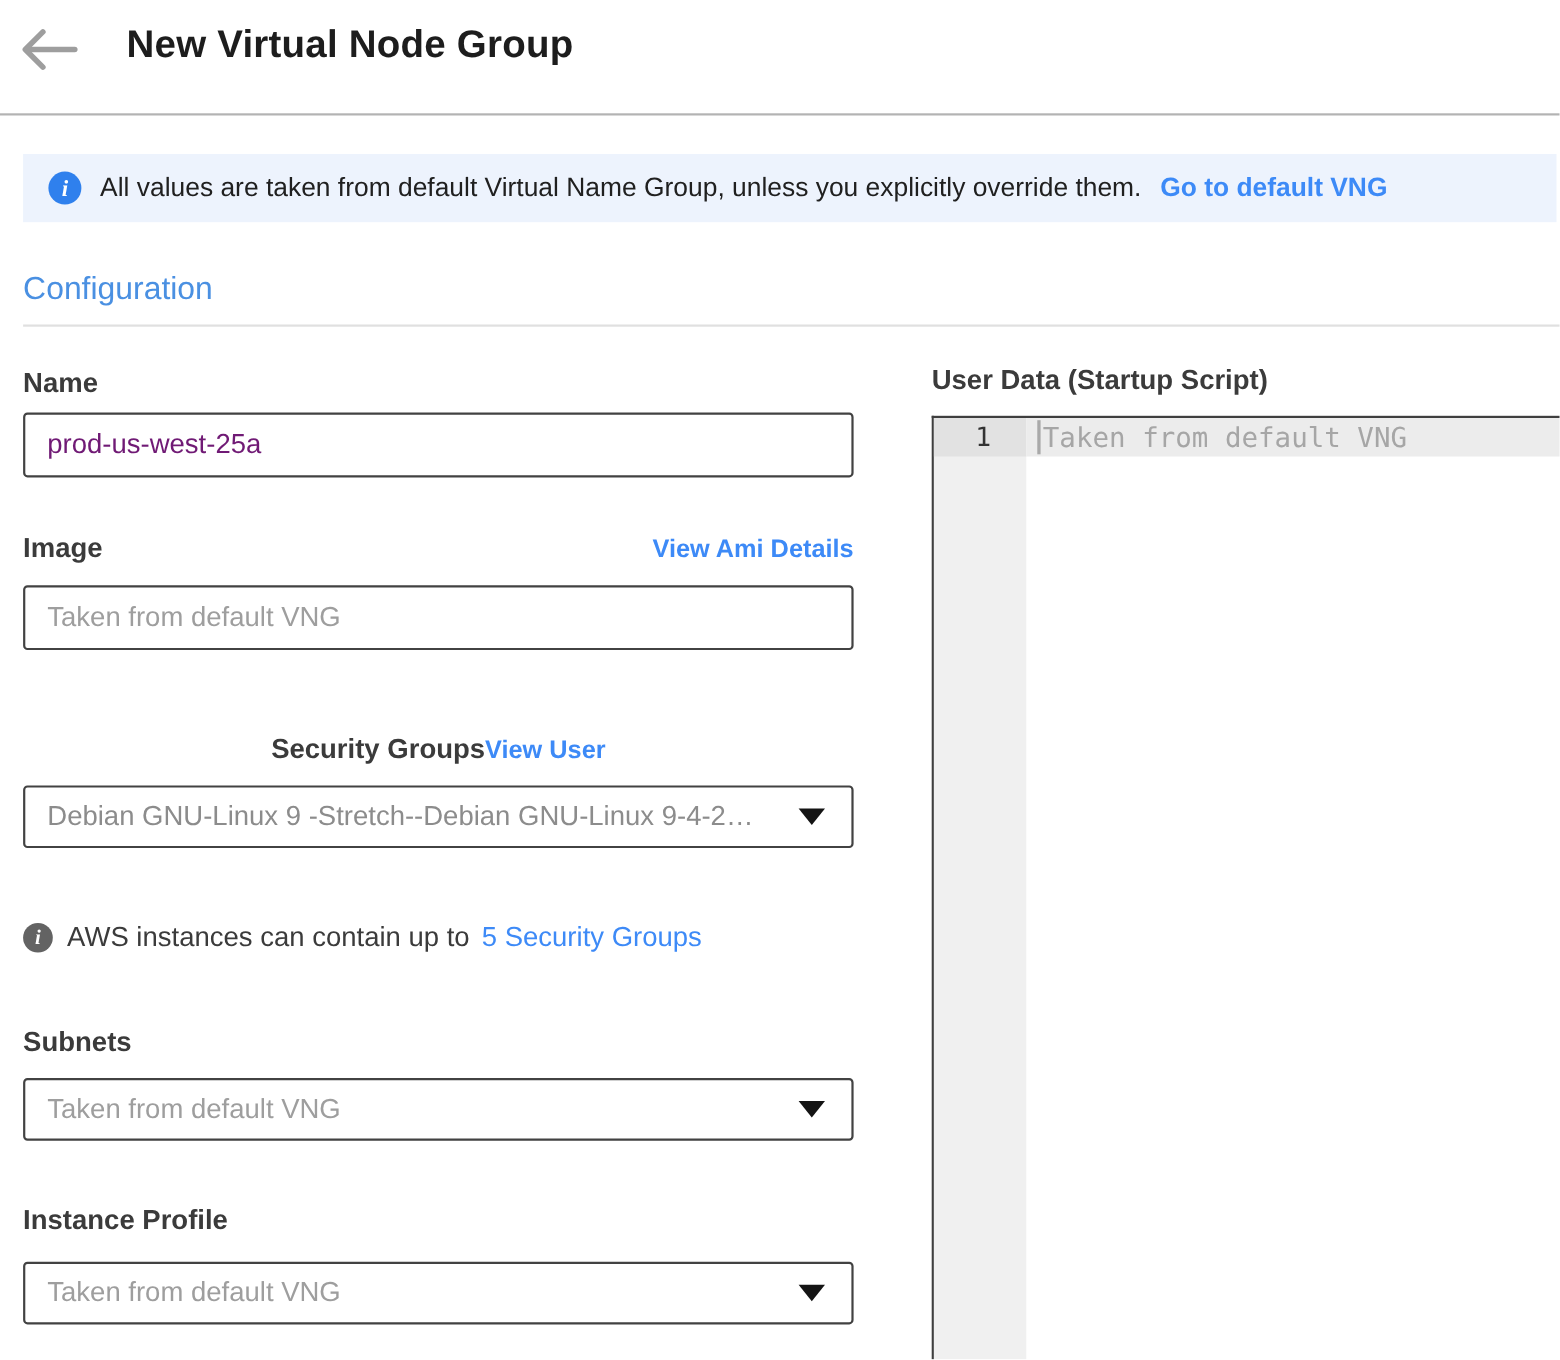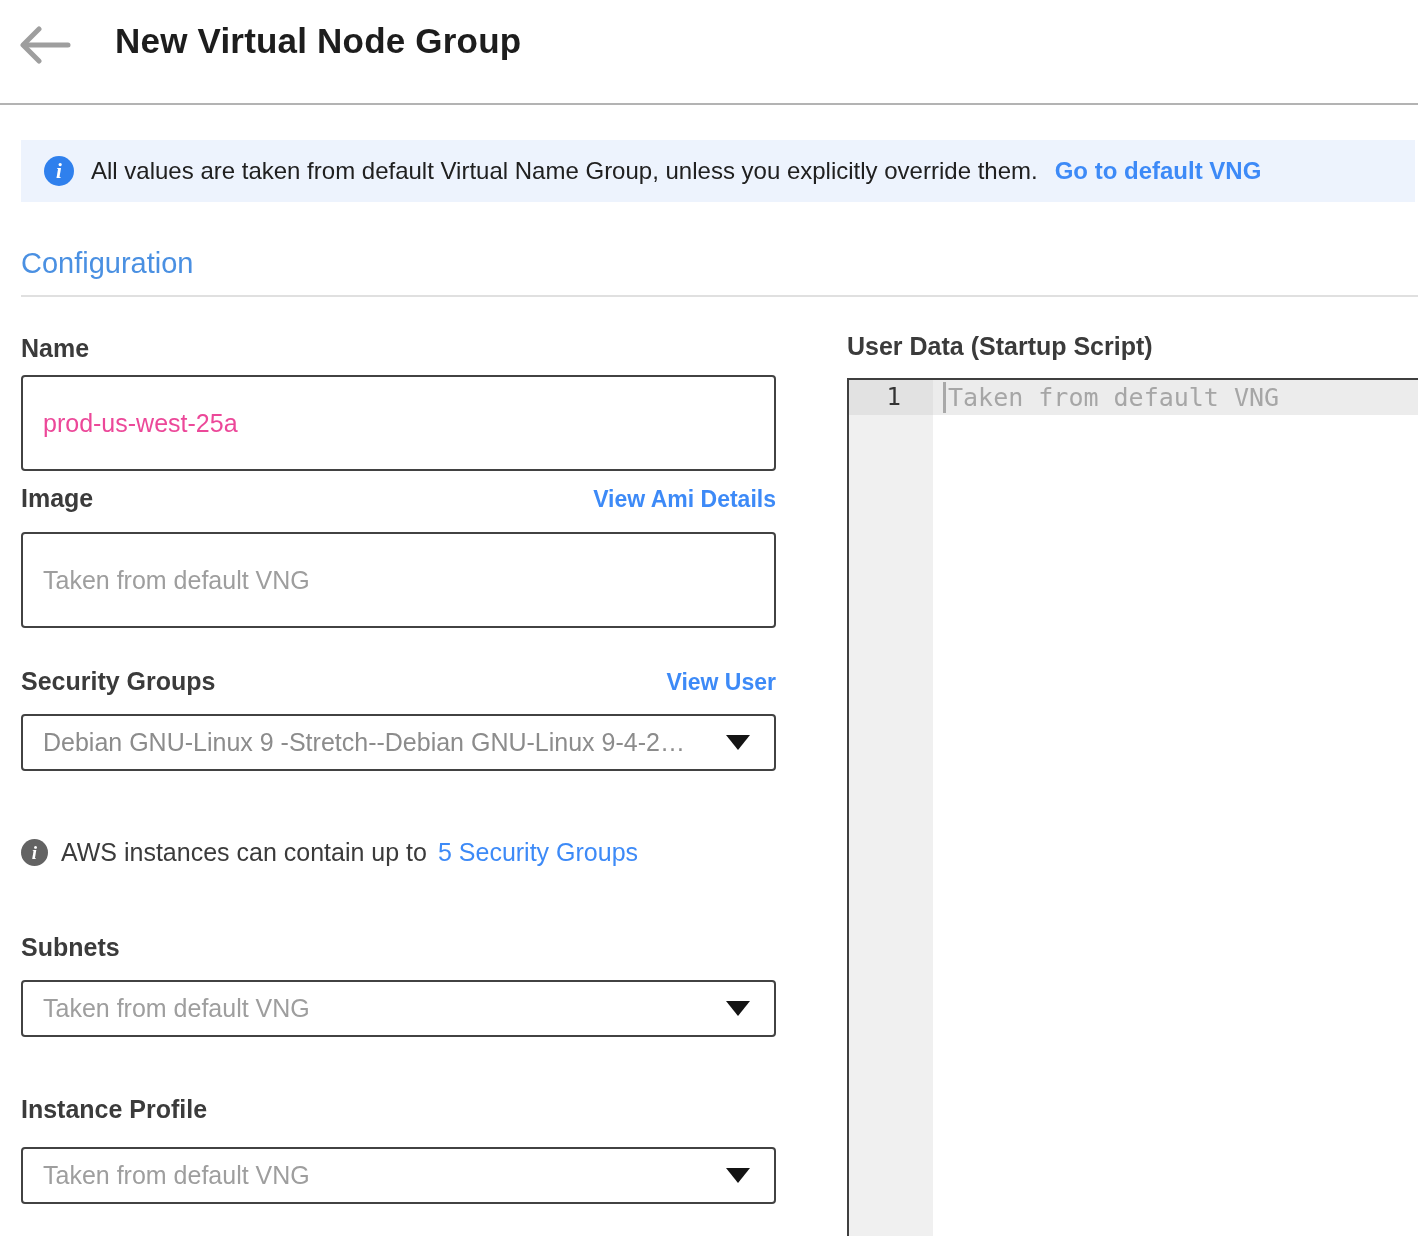--- a/index.html
+++ b/index.html
@@ -22,31 +22,31 @@
   .banner-link { margin-left:17px; font-size:24px; font-weight:600; color:#3d8af7; cursor:pointer; white-space:nowrap; }
 
   
   .section-title { position:absolute; left:21px; top:247px; font-size:29px; font-weight:400; color:#4a90e2; }
   .section-divider { position:absolute; left:21px; right:0; top:295px; height:2px; background:#e0e0e0; }
 
   
   .field { position:absolute; left:21px; width:755px; }
   .f-name    { top:334px; }  .f-name .field-head    { margin-bottom:12px; }
   .f-image   { top:484px; }  .f-image .field-head   { margin-bottom:19px; }
-  .f-sg      { top:667px; }  .f-sg .field-head      { margin-bottom:18px; }
+  .f-sg      { top:667px; }  .f-sg .field-head      { margin-bottom:18px;justify-content:center; }
   .f-subnets { top:933px; }  .f-subnets .field-head { margin-bottom:18px; }
   .f-ip      { top:1095px; } .f-ip .field-head      { margin-bottom:23px; }
 
   .field-head { display:flex; justify-content:space-between; align-items:baseline; }
   .field-label { font-size:25px; font-weight:600; color:#3b3b3b; }
   .field-link { font-size:23px; font-weight:600; color:#3d8af7; cursor:pointer; }
 
   .text-input {
-    display:block; width:100%; height:96px; border:2px solid #424242; border-radius:4px;
-    padding:0 20px; font-size:25px; color:#ec4899; background:#ffffff;
+    display:block; width:100%; height:59px; border:2px solid #424242; border-radius:4px;
+    padding:0 20px; font-size:25px; color:#701a75; background:#ffffff;
     font-family:"Liberation Sans", sans-serif; outline:none;
   }
   .text-input::placeholder { color:#9e9e9e; opacity:1; }
 
   .select {
     width:100%; height:57px; border:2px solid #424242; border-radius:4px; background:#ffffff;
     display:flex; align-items:center; justify-content:space-between; padding:0 24px 0 20px; cursor:pointer;
   }
   .select-value { font-size:25px; color:#8c8c8c; white-space:nowrap; overflow:hidden; text-overflow:ellipsis; }
   .caret { width:0; height:0; border-left:12px solid transparent; border-right:12px solid transparent; border-top:15px solid #141414; flex:none; margin-left:16px; }

